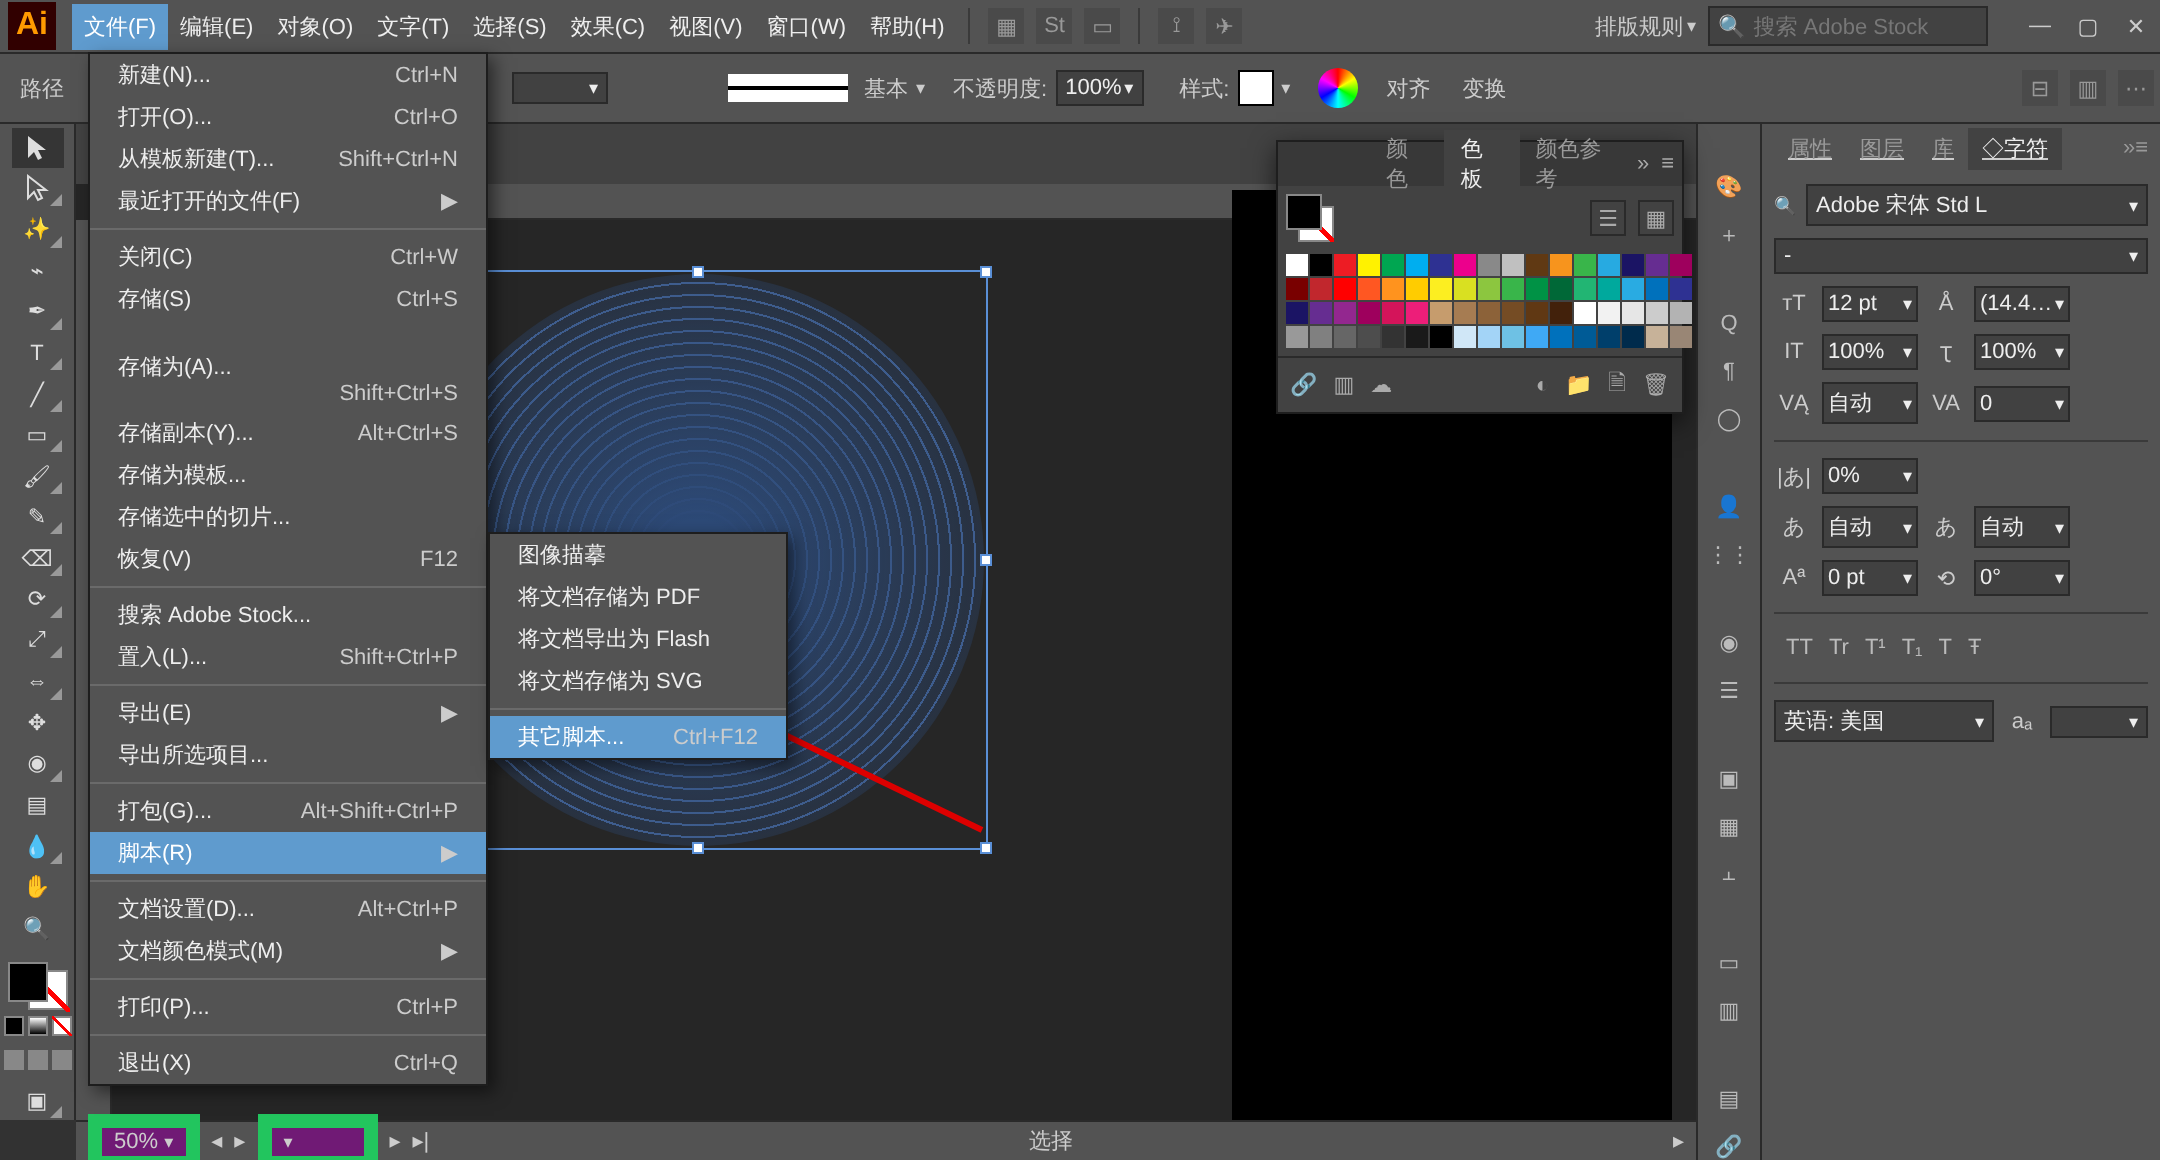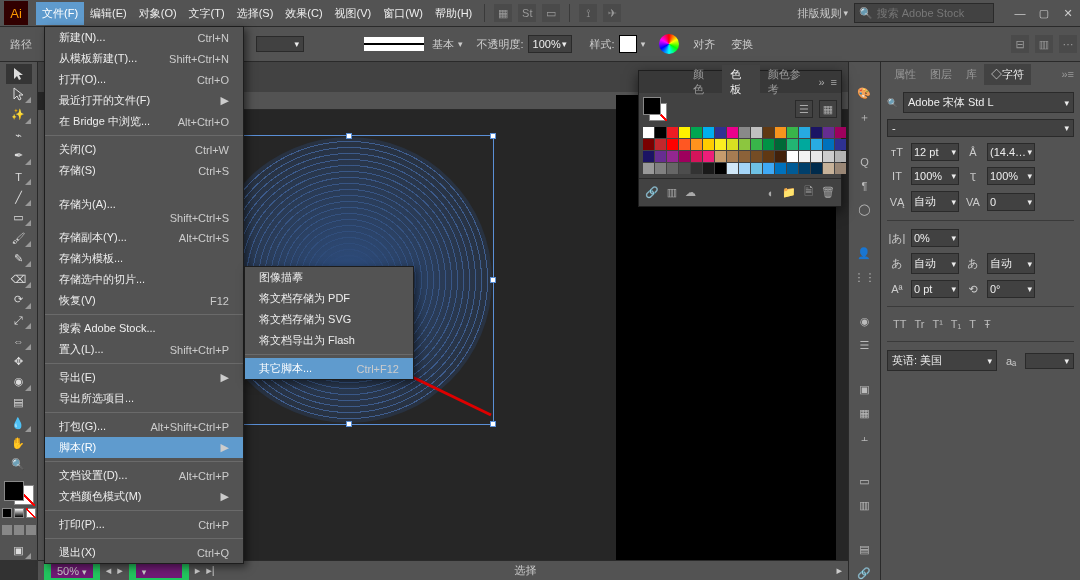--- a/index.html
+++ b/index.html
@@ -1,19 +1,19 @@
 <!DOCTYPE html>
 <html><head>
 <meta charset="utf-8">
 <style>
 *{margin:0;padding:0;box-sizing:border-box;font-family:"Microsoft YaHei",sans-serif;font-size:11px;user-select:none}
 body{background:#323232;color:#ccc;width:1080px;height:580px;overflow:hidden;position:relative}
 
 .menubar{height:26px;background:#535353;display:flex;align-items:center;padding-left:4px;position:relative;z-index:5}
-.ai-logo{width:24px;height:24px;background:#310000;color:#ff9a00;font-weight:normal;font-size:13px;display:flex;align-items:center;justify-content:center;margin-right:8px}
+.ai-logo{width:24px;height:24px;background:#310000;color:#ff9a00;font-weight:bold;font-size:16px;display:flex;align-items:center;justify-content:center;margin-right:8px}
 .menu-item{padding:4px 6px;color:#eee;cursor:default}
 .menu-item.active{background:#5f9bce;color:#fff}
 .menu-sep{width:1px;height:18px;background:#3a3a3a;margin:0 6px}
 .menu-btn{width:18px;height:18px;background:#4a4a4a;margin:0 3px;display:inline-flex;align-items:center;justify-content:center;color:#999}
 .menubar .spacer{flex:1}
 .layout-label{color:#ccc;margin-right:2px}
 .stock-search{background:#424242;border:1px solid #2a2a2a;height:20px;width:140px;display:flex;align-items:center;padding:0 4px;color:#777;margin:0 14px 0 6px}
 .win-btn{width:24px;text-align:center;color:#ccc}
 
 .optbar{height:36px;background:#535353;display:flex;align-items:center;padding-left:6px;border-top:1px solid #2a2a2a;border-bottom:1px solid #2a2a2a;position:relative}
@@ -89,21 +89,21 @@
 .sw-grid div{width:11px;height:11px}
 .sw-foot{display:flex;align-items:center;gap:8px;padding:4px 6px;border-top:1px solid #2a2a2a;color:#aaa}
 .sw-foot .sp{flex:1}
 
 .ddmenu{position:absolute;background:#535353;border:1px solid #1d1d1d;box-shadow:3px 3px 8px rgba(0,0,0,.5);z-index:10}
 .dd-row{display:flex;align-items:center;justify-content:space-between;padding:3px 14px;color:#eee;white-space:nowrap}
 .dd-row.hl{background:#5f9bce;color:#fff}
 .dd-row .arr{margin-left:20px;color:#ccc}
 .dd-sep{height:1px;background:#6a6a6a;margin:3px 0}
 .menu1{left:44px;top:26px;width:200px}
-.menu2{left:244px;top:266px;width:170px}
+.menu2{left:244px;top:266px;width:150px}
 .chev{font-size:9px}
 </style>
 </head>
 <body>
 
 <div class="menubar">
   <div class="ai-logo">Ai</div>
   <div id="menu-items" style="display: inline-flex;">
       <span class="menu-item active">文件(F)</span>
       <span class="menu-item">编辑(E)</span>
@@ -281,21 +281,21 @@
   <div class="strip-gap"></div>
   <div class="strip-ic">▭</div>
   <div class="strip-ic">▥</div>
   <div class="strip-gap"></div>
   <div class="strip-ic">▤</div>
   <div class="strip-ic">🔗</div>
 </div>
 
 <div class="right-panel">
   <div class="rp-tabs">
-    <span id="rp-tabs-c" style="display: inline-flex;">
+    <span id="rp-tabs-c" style="display: inline-flex; text-decoration: underline;">
         <span class="rp-tab">属性</span>
         <span class="rp-tab">图层</span>
         <span class="rp-tab">库</span>
         <span class="rp-tab active">◇字符</span>
       </span>
     <span class="dots">»≡</span>
   </div>
   <div class="rp-body">
     <div class="rp-row">
         <span class="chev" style="width:12px">🔍</span>
@@ -504,34 +504,30 @@
     <span>🗑</span>
   </div>
 </div>
 
 <div class="ddmenu menu1" id="menu1">
     <div class="dd-row">
       <span>新建(N)...</span>
       <span style="color: rgb(204, 204, 204); margin-left: 20px;">Ctrl+N</span>
     </div>
     <div class="dd-row">
+      <span>打开(O)...</span>
+      <span style="color: rgb(204, 204, 204); margin-left: 20px;">Ctrl+O</span>
+    </div>
+    <div class="dd-row">
       <span>从模板新建(T)...</span>
       <span style="color: rgb(204, 204, 204); margin-left: 20px;">Shift+Ctrl+N</span>
     </div>
     <div class="dd-row">
-      <span>打开(O)...</span>
-      <span style="color: rgb(204, 204, 204); margin-left: 20px;">Ctrl+O</span>
-    </div>
-    <div class="dd-row">
       <span>最近打开的文件(F)</span>
       <span class="arr">▶</span>
-    </div>
-    <div class="dd-row">
-      <span>在 Bridge 中浏览...</span>
-      <span style="color: rgb(204, 204, 204); margin-left: 20px;">Alt+Ctrl+O</span>
     </div>
     <div class="dd-sep"></div>
     <div class="dd-row">
       <span>关闭(C)</span>
       <span style="color: rgb(204, 204, 204); margin-left: 20px;">Ctrl+W</span>
     </div>
     <div class="dd-row">
       <span>存储(S)</span>
       <span style="color: rgb(204, 204, 204); margin-left: 20px;">Ctrl+S</span>
     </div>
@@ -606,25 +602,25 @@
 <div class="ddmenu menu2" id="menu2">
     <div class="dd-row">
       <span>图像描摹</span>
       <span></span>
     </div>
     <div class="dd-row">
       <span>将文档存储为 PDF</span>
       <span></span>
     </div>
     <div class="dd-row">
+      <span>将文档导出为 Flash</span>
+      <span></span>
+    </div>
+    <div class="dd-row">
       <span>将文档存储为 SVG</span>
-      <span></span>
-    </div>
-    <div class="dd-row">
-      <span>将文档导出为 Flash</span>
       <span></span>
     </div>
     <div class="dd-sep"></div>
     <div class="dd-row hl">
       <span>其它脚本...</span>
       <span style="color: rgb(204, 204, 204); margin-left: 20px;">Ctrl+F12</span>
     </div>
   </div>
 
 </body></html>

